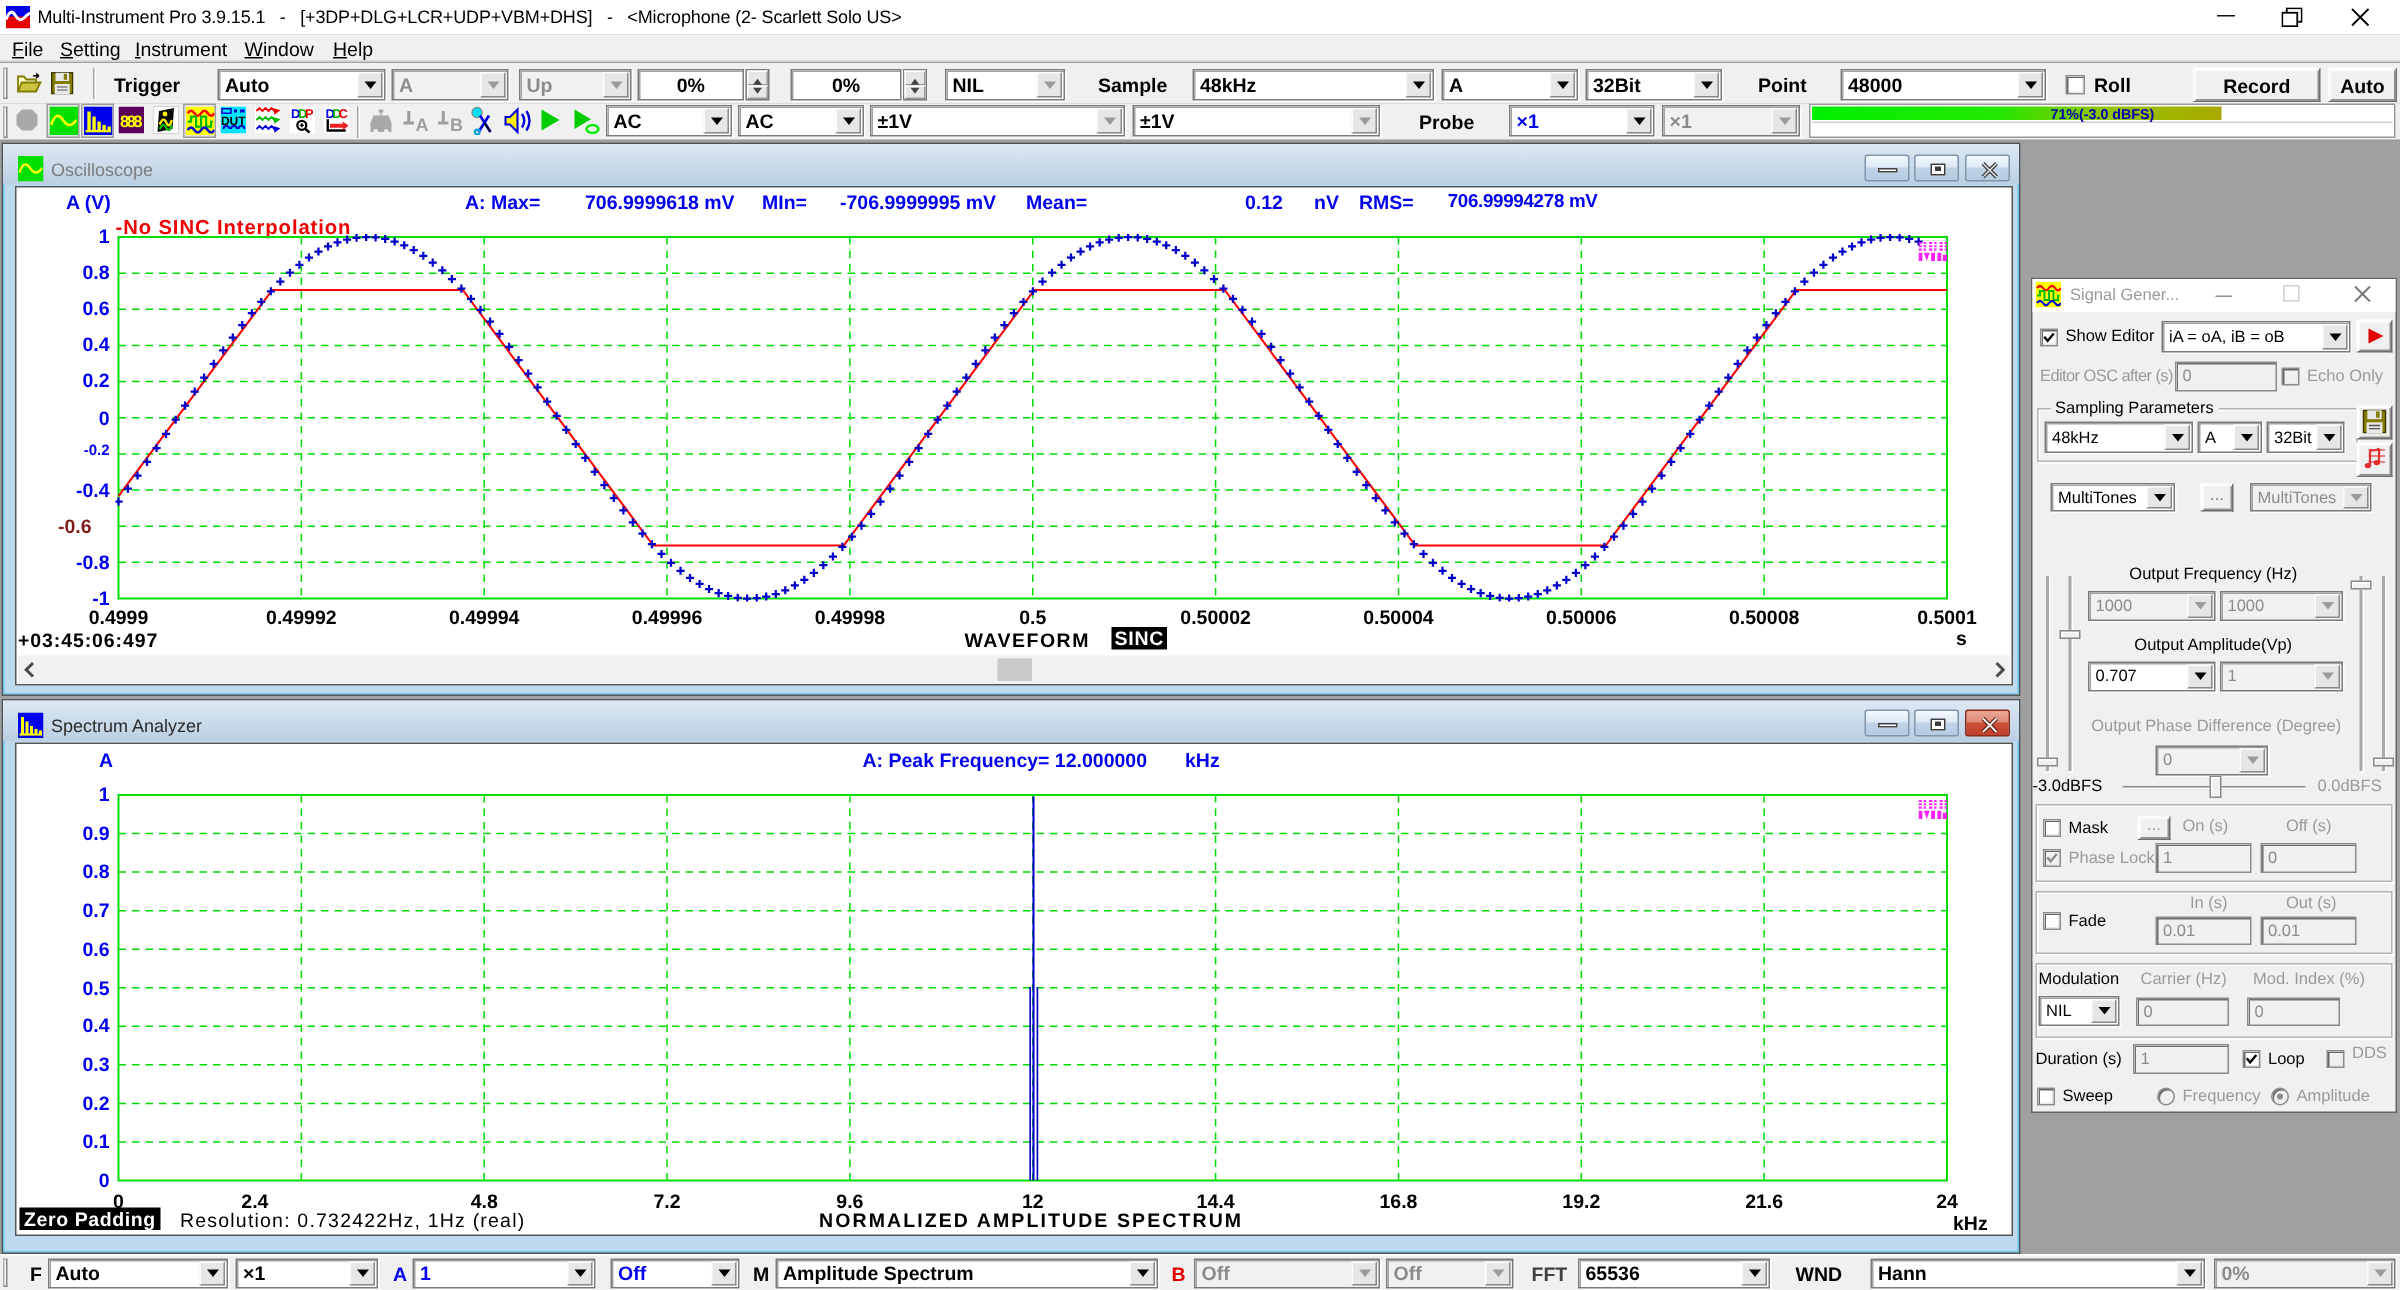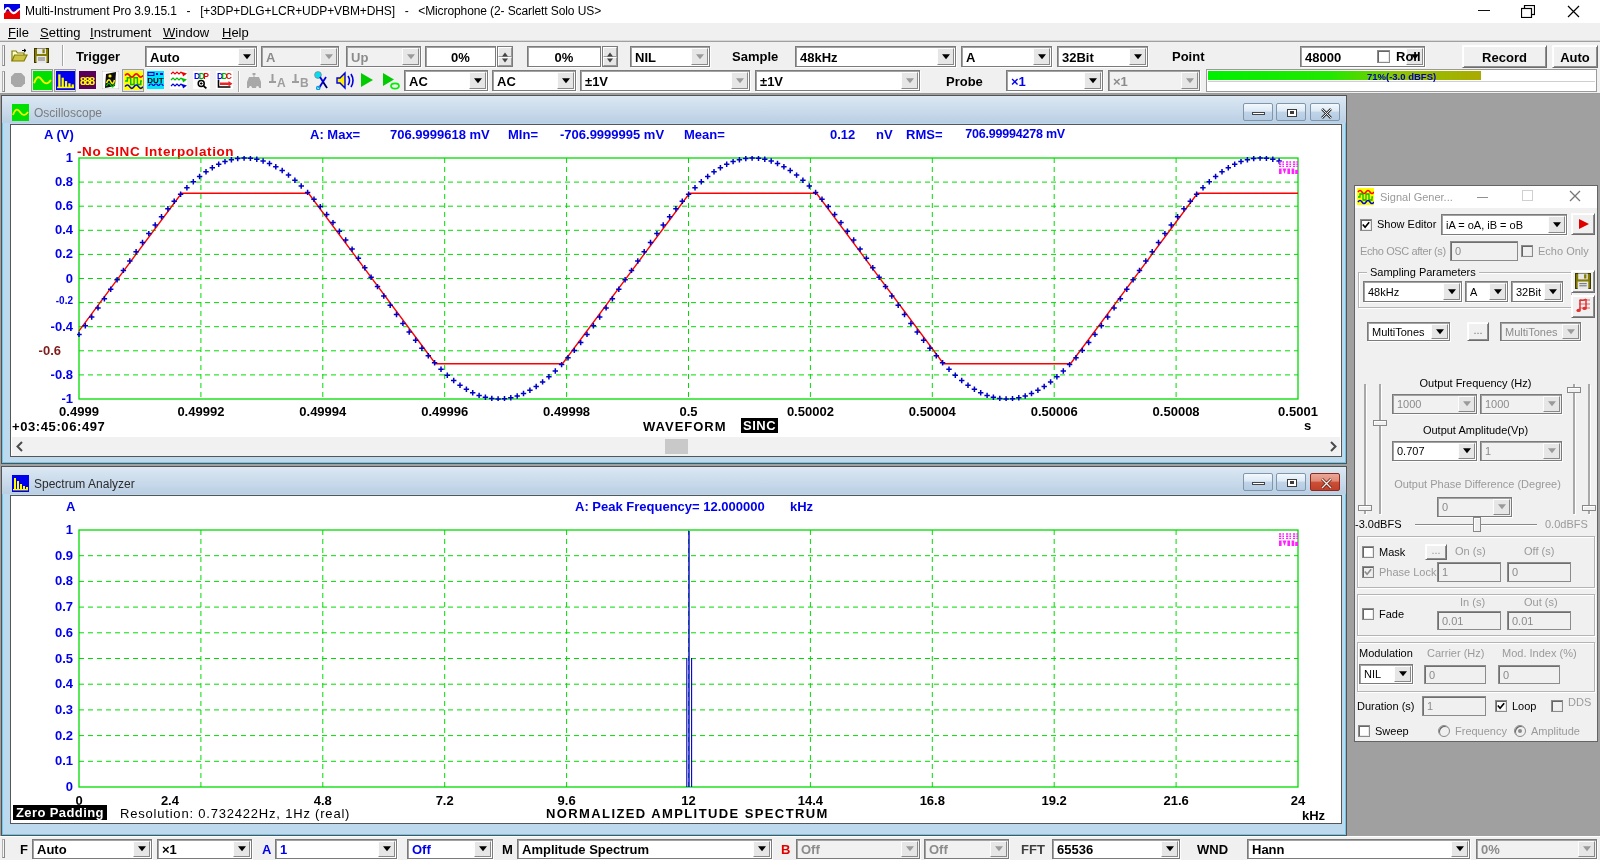--- a/index.html
+++ b/index.html
@@ -103,21 +103,21 @@
   </div>
 <div class="combo abs" style="left:961px;top:46px;width:91px;height:21px">
     <span style="position:absolute;left:4px;top:50%;transform:translateY(-50%);color:#000;font-weight:bold;font-size:13px;white-space:nowrap">A</span>
     <span class="cbtn" style="height:17px"></span>
   </div>
 <div class="combo abs" style="left:1057px;top:46px;width:91px;height:21px">
     <span style="position:absolute;left:4px;top:50%;transform:translateY(-50%);color:#000;font-weight:bold;font-size:13px;white-space:nowrap">32Bit</span>
     <span class="cbtn" style="height:17px"></span>
   </div>
 <span class="abs" style="left:1172px;top:49px;color:#000;font-size:13px;font-weight:bold;white-space:nowrap">Point</span>
-<div class="combo abs" style="left:1300px;top:46px;width:125px;height:21px">
+<div class="combo abs" style="left:1227px;top:46px;width:137px;height:21px">
     <span style="position:absolute;left:4px;top:50%;transform:translateY(-50%);color:#000;font-weight:bold;font-size:13px;white-space:nowrap">48000</span>
     <span class="cbtn" style="height:17px"></span>
   </div>
 <span class="abs cbox" style="left:1377px;top:50px;width:13px;height:13px;background:#fff"></span>
 <span class="abs" style="left:1396px;top:49px;color:#000;font-size:13px;font-weight:bold;white-space:nowrap">Roll</span>
 <div class="abs btn3d" style="left:1462px;top:45px;width:85px;height:23px"></div>
 <span class="abs" style="left:1462px;top:50px;width:85px;text-align:center;color:#000;font-size:13px;font-weight:bold;white-space:nowrap">Record</span>
 <div class="abs btn3d" style="left:1552px;top:45px;width:46px;height:23px"></div>
 <span class="abs" style="left:1552px;top:50px;width:46px;text-align:center;color:#000;font-size:13px;font-weight:bold;white-space:nowrap">Auto</span>
 <div class="abs" style="left:0;top:69px;width:1600px;height:25px;background:#f0f0f0;border-bottom:1px solid #9a9a9a"></div>
@@ -477,21 +477,21 @@
   </span>
 <span class="abs" style="left:1377px;top:218px;color:#000;font-size:11px;white-space:nowrap">Show Editor</span>
 <div class="combo abs" style="left:1441px;top:214px;width:126px;height:21px">
     <span style="position:absolute;left:4px;top:50%;transform:translateY(-50%);color:#000;font-weight:normal;font-size:11px;white-space:nowrap">iA = oA, iB = oB</span>
     <span class="cbtn" style="height:17px"></span>
   </div>
 <div class="abs btn3d" style="left:1571px;top:213px;width:24px;height:22px"></div>
 <svg class="abs" style="left:1578px;top:218px" width="12" height="12" viewBox="0 0 12 12">
     <path d="M1 1 L11 6 L1 11 Z" fill="#e00000"></path>
   </svg>
-<span class="abs" style="left:1360px;top:245px;color:#9a9a9a;font-size:11px;letter-spacing:-0.4px;white-space:nowrap">Echo OSC after (s)</span>
+<span class="abs" style="left:1360px;top:245px;color:#9a9a9a;font-size:11px;letter-spacing:-0.4px;white-space:nowrap">Editor OSC after (s)</span>
 <div class="abs sunken2" style="left:1450px;top:241px;width:68px;height:20px;background:#f0f0f0">
     <span style="position:absolute;left:4px;top:50%;transform:translateY(-50%);color:#8b8b8b;font-size:11px;white-space:nowrap">0</span>
   </div>
 <span class="abs cbox" style="left:1521px;top:245px;width:12px;height:12px;background:#f0f0f0"></span>
 <span class="abs" style="left:1538px;top:245px;color:#9a9a9a;font-size:11px;white-space:nowrap">Echo Only</span>
 <div class="abs gbox" style="left:1358px;top:272px;width:214px;height:36px">
     <span style="position:absolute;left:8px;top:-7px;background:#f0f0f0;padding:0 3px;font-size:11px;color:#000;white-space:nowrap">Sampling Parameters</span>
   </div>
 <div class="combo abs" style="left:1363px;top:281px;width:99px;height:21px">
     <span style="position:absolute;left:4px;top:50%;transform:translateY(-50%);color:#000;font-weight:normal;font-size:11px;white-space:nowrap">48kHz</span>

